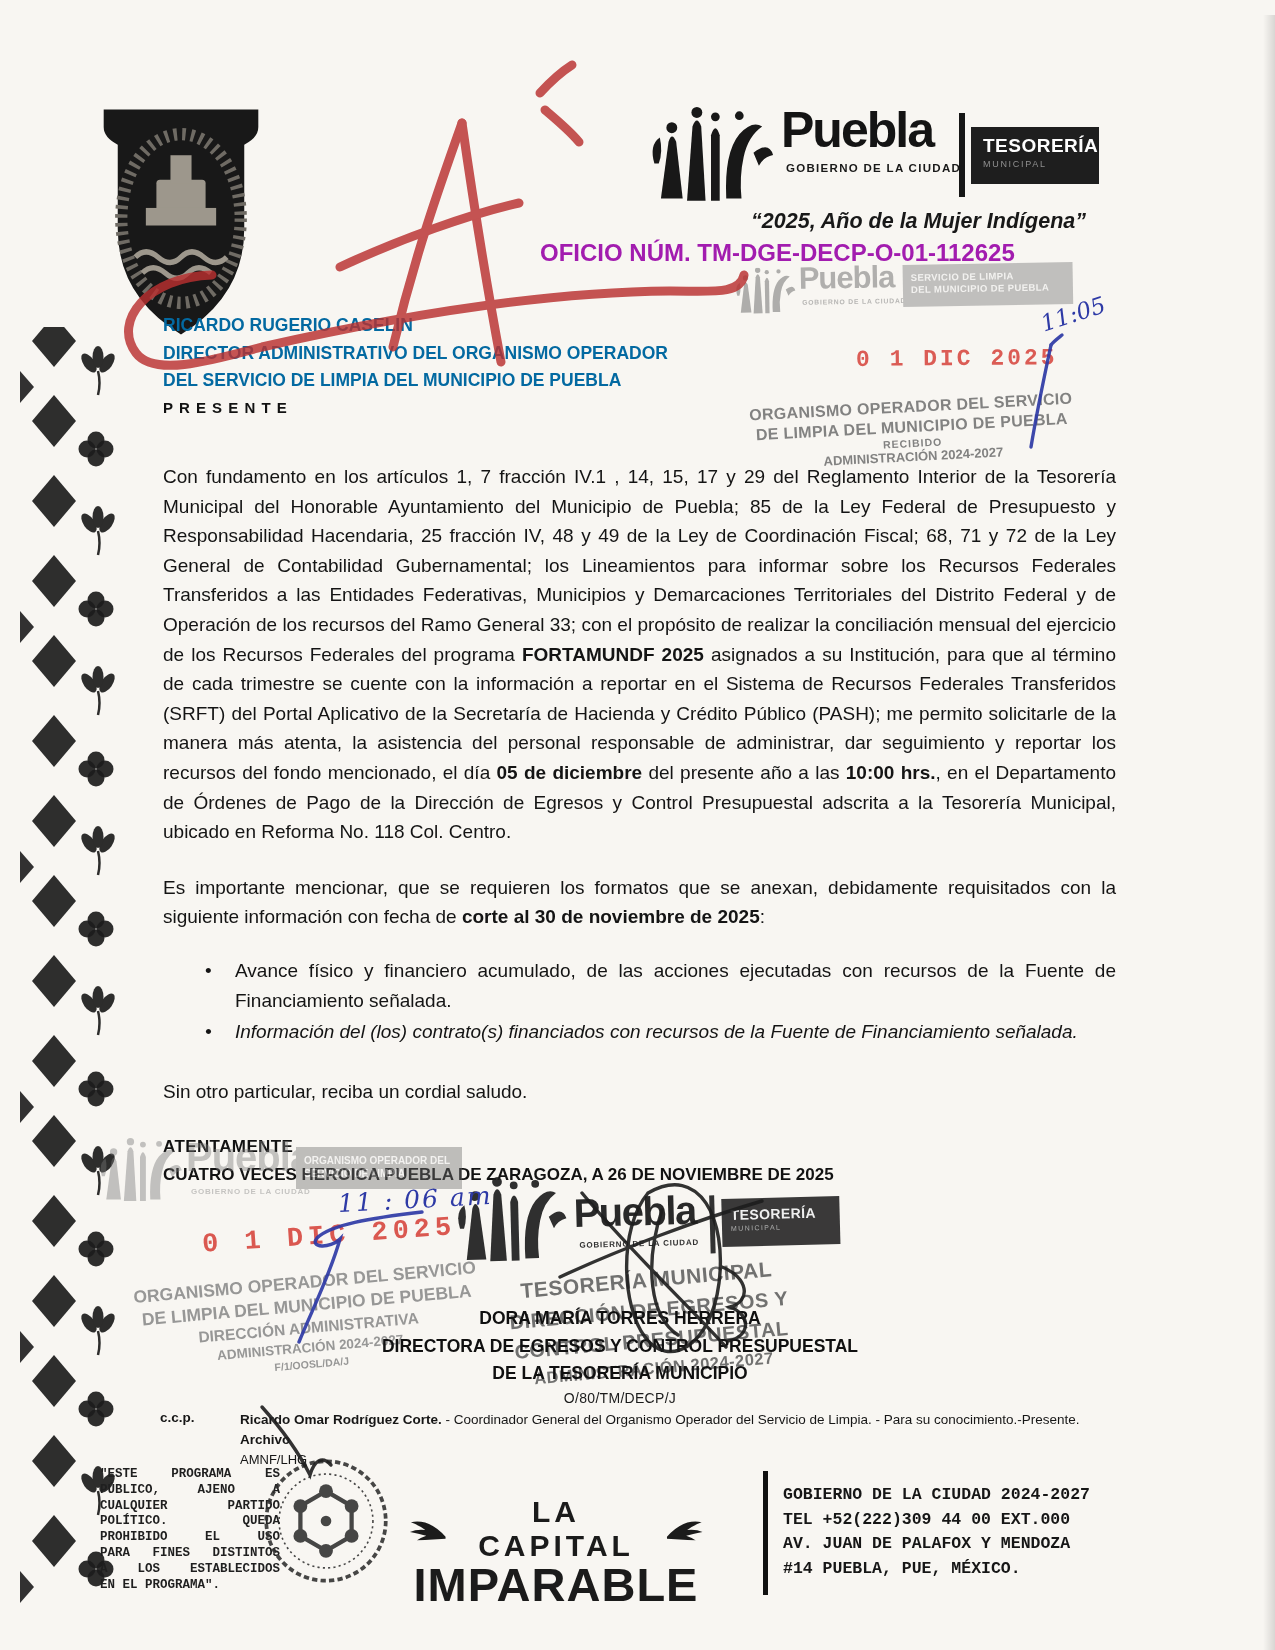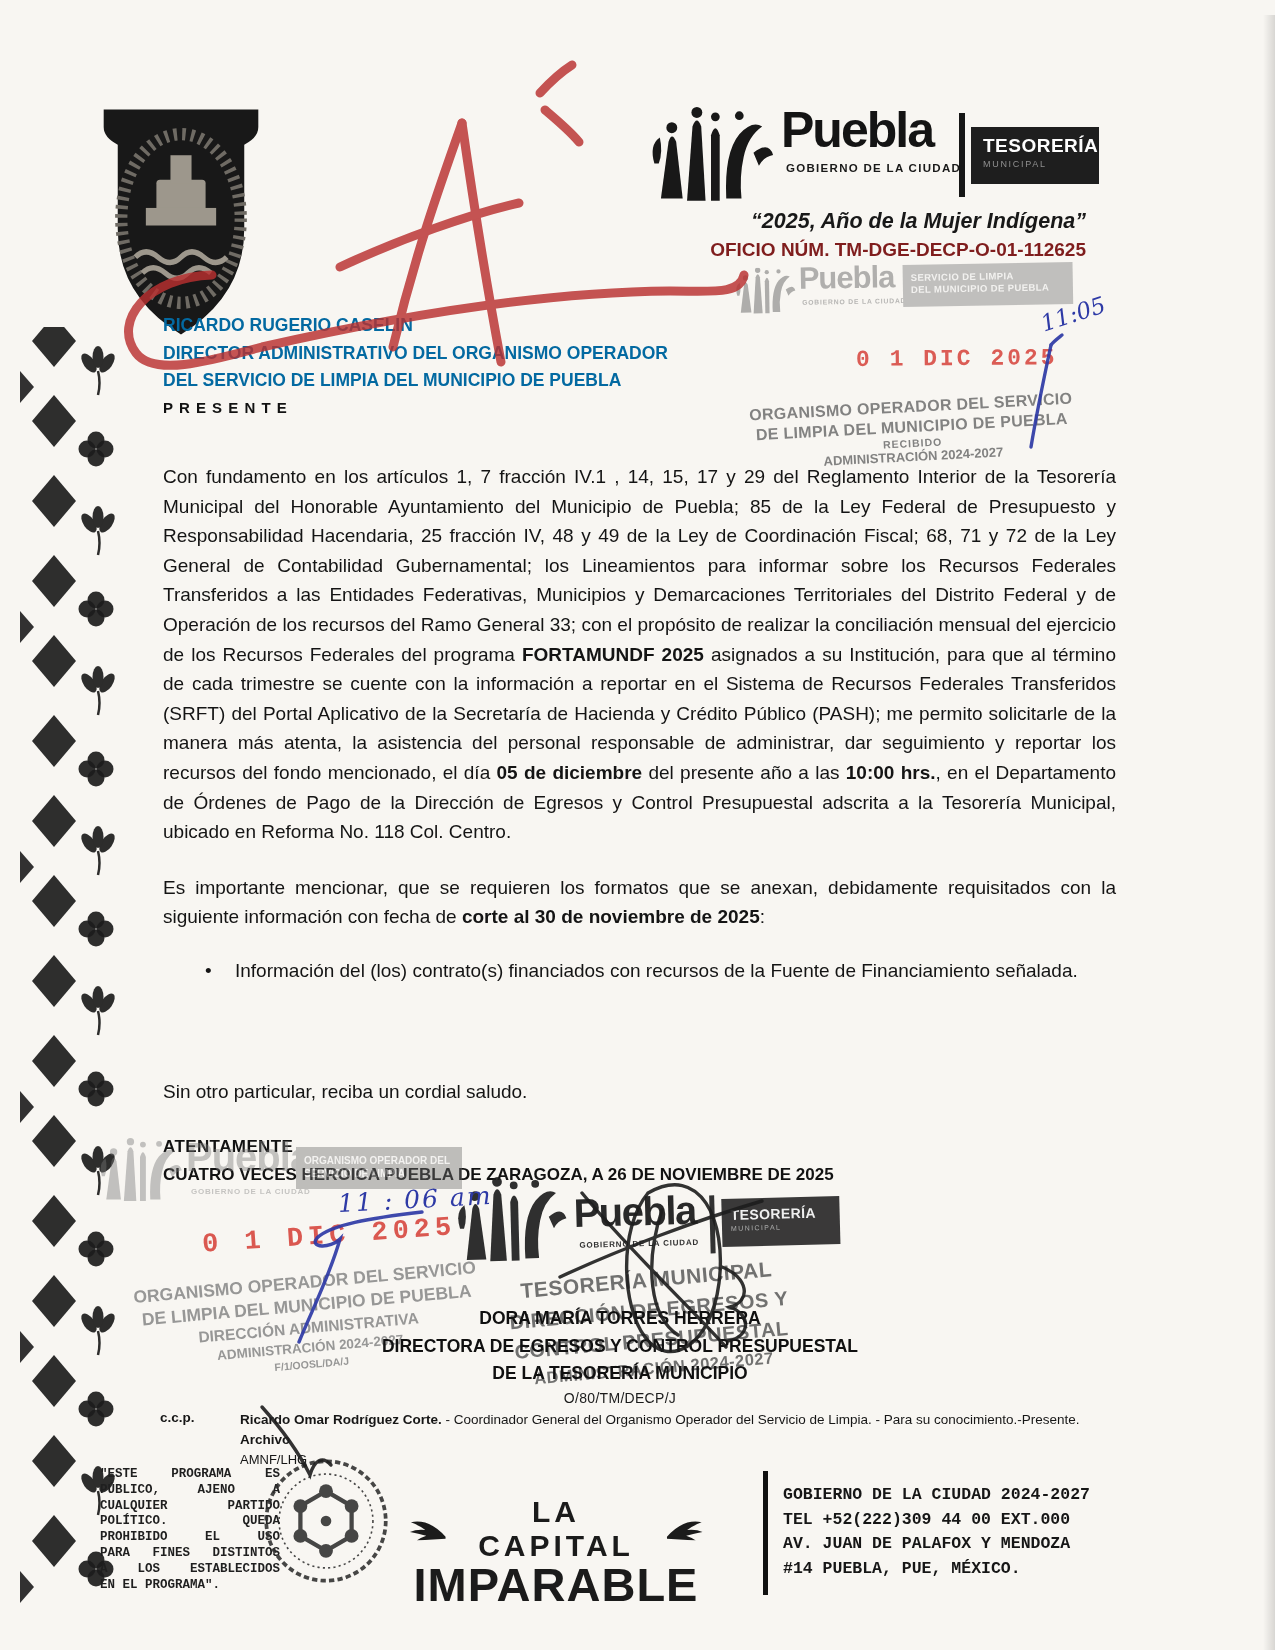--- a/index.html
+++ b/index.html
@@ -19,21 +19,21 @@
   .hdr-brand{left:643px;top:90px;width:452px;height:110px;z-index:4;}
   .hb-icon{position:absolute;left:0;top:2px;width:136px;height:98px;color:#181818;}
   .hb-word{position:absolute;left:138px;top:-4px;font-size:50px;font-weight:bold;letter-spacing:-2px;color:#141414;}
   .hb-tag{position:absolute;left:143px;top:57px;font-size:11.5px;font-weight:bold;letter-spacing:1.3px;color:#191919;}
   .hb-bar{position:absolute;left:316px;top:8px;width:6px;height:84px;background:#161616;}
   .hb-box{position:absolute;left:328px;top:22px;width:128px;height:57px;background:#1e1e1e;box-sizing:border-box;padding:8px 0 0 12px;}
   .hb-box-t{font-size:19px;font-weight:bold;color:#fdfdfd;letter-spacing:.5px;}
   .hb-box-s{font-size:9px;color:#8f8f8f;letter-spacing:1.7px;margin-top:2px;}
   
   .motto{left:600px;top:194px;width:486px;text-align:right;font-size:21.5px;font-weight:bold;font-style:italic;color:#181818;}
-  .oficio{left:540px;top:224px;width:546px;text-align:right;font-size:19px;font-weight:bold;color:#7f1d1d;}
+  .oficio{left:540px;top:224px;width:546px;text-align:left;font-size:24px;font-weight:bold;color:#a21caf;}
   
   .stamp-brand-top{left:733px;top:246px;width:345px;height:64px;z-index:6;opacity:.5;filter:grayscale(1);transform:rotate(-1deg);}
   .sbt-icon{position:absolute;left:0;top:4px;width:64px;height:48px;color:#666;}
   .sbt-word{position:absolute;left:66px;top:-2px;font-size:31px;font-weight:bold;letter-spacing:-1px;color:#6b6b6b;}
   .sbt-tag{position:absolute;left:69px;top:36px;font-size:6.8px;font-weight:bold;letter-spacing:.8px;color:#777;}
   .sbt-box{position:absolute;left:170px;top:4px;width:170px;height:42px;background:#8a8a8a;box-sizing:border-box;padding:7px 8px;color:#eee;}
   .sbt-box div{font-size:9.5px;font-weight:bold;line-height:12px;letter-spacing:.4px;}
   
   .date-red{font-family:"Liberation Mono","DejaVu Sans Mono",monospace;font-weight:bold;color:#d95048;z-index:7;}
   .date-red-top{left:856px;top:331px;font-size:23px;letter-spacing:3px;opacity:.92;transform:rotate(-.5deg);}
@@ -327,20 +327,21 @@
     <div class="r-line">RICARDO RUGERIO CASELIN</div>
     <div class="r-line">DIRECTOR ADMINISTRATIVO DEL ORGANISMO OPERADOR</div>
     <div class="r-line">DEL SERVICIO DE LIMPIA DEL MUNICIPIO DE PUEBLA</div>
     <div class="r-present">P R E S E N T E</div>
   </div>
 
   <div class="abs body-text">
     <p><span>Con fundamento en los artículos 1, 7 fracción IV.1 , 14, 15, 17 y 29 del Reglamento Interior de la Tesorería Municipal del Honorable Ayuntamiento del Municipio de Puebla; 85 de la Ley Federal de Presupuesto y Responsabilidad Hacendaria, 25 fracción IV, 48 y 49 de la Ley de Coordinación Fiscal; 68, 71 y 72 de la Ley General de Contabilidad Gubernamental; los Lineamientos para informar sobre los Recursos Federales Transferidos a las Entidades Federativas, Municipios y Demarcaciones Territoriales del Distrito Federal y de Operación de los recursos del Ramo General 33; con el propósito de realizar la conciliación mensual del ejercicio de los Recursos Federales del programa </span><b>FORTAMUNDF 2025</b><span> asignados a su Institución, para que al término de cada trimestre se cuente con la información a reportar en el Sistema de Recursos Federales Transferidos (SRFT) del Portal Aplicativo de la Secretaría de Hacienda y Crédito Público (PASH); me permito solicitarle de la manera más atenta, la asistencia del personal responsable de administrar, dar seguimiento y reportar los recursos del fondo mencionado, el día </span><b>05 de diciembre</b><span> del presente año a las </span><b>10:00 hrs.</b><span>, en el Departamento de Órdenes de Pago de la Dirección de Egresos y Control Presupuestal adscrita a la Tesorería Municipal, ubicado en Reforma No. 118 Col. Centro.</span></p>
     <p><span>Es importante mencionar, que se requieren los formatos que se anexan, debidamente requisitados con la siguiente información con fecha de </span><b>corte al 30 de noviembre de 2025</b><span>:</span></p>
     <ul>
+        <li>Avance físico y financiero acumulado, de las acciones ejecutadas con recursos de la Fuente de Financiamiento señalada.</li>
         <li>Información del (los) contrato(s) financiados con recursos de la Fuente de Financiamiento señalada.</li>
       </ul>
   </div>
   <div class="abs closing">Sin otro particular, reciba un cordial saludo.</div>
 
   <div class="abs atent-block">
     <div class="atent">ATENTAMENTE</div>
     <div class="dateline">CUATRO VECES HEROICA PUEBLA DE ZARAGOZA, A 26 DE NOVIEMBRE DE 2025</div>
   </div>
 

